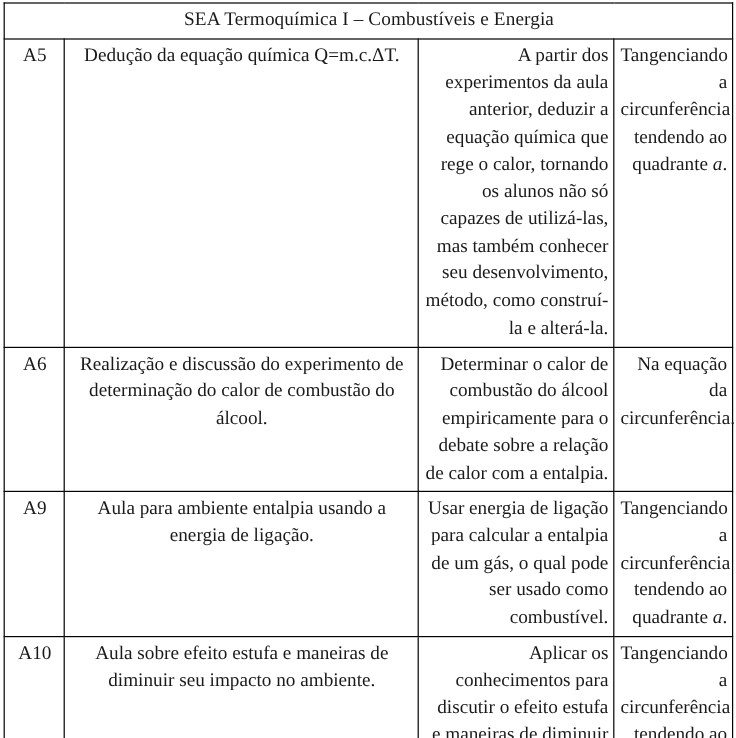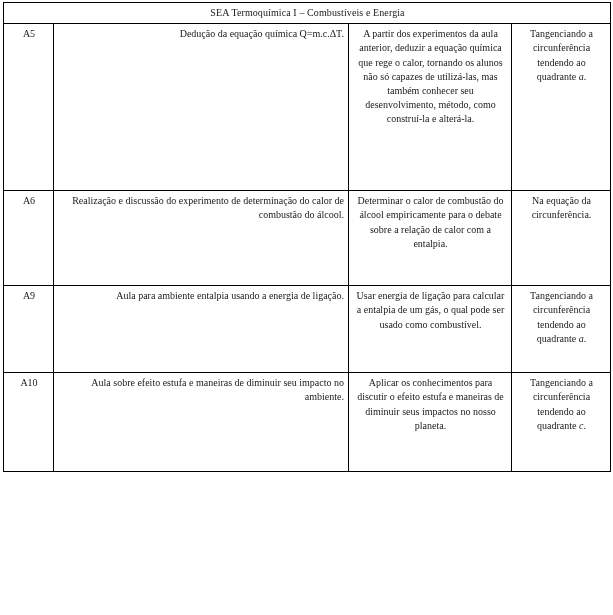--- a/index.html
+++ b/index.html
@@ -29,21 +29,21 @@
     table-layout: fixed;
     background: #ffffff;
   }
 
   table.sea-table td,
   table.sea-table th {
     border: 1px solid #000000;
     vertical-align: top;
     padding: 3px 4px 3px 5px;
     font-weight: normal;
-    font-size: 10px;
+    font-size: 16px;
     line-height: 1.42;
     color: #1a1a1a;
   }
 
   
   col.c-aulas     { width: 50px;  }
   col.c-epist     { width: 295px; }
   col.c-pedag     { width: 163px; }
   col.c-situacao  { width: 99px;  }
 
@@ -65,23 +65,23 @@
     padding-bottom: 4px;
   }
   .head-cell.left-pad { padding-left: 5px; }
 
   
   .cell-aulas {
     text-align: center;
     white-space: pre-line;
     padding-left: 6px;
   }
-  .cell-epist  { text-align: right; }
-  .cell-pedag  { text-align: center; margin-top: 22px; }
-  .cell-situ   { text-align: center; }
+  .cell-epist  { text-align: center; }
+  .cell-pedag  { text-align: right; margin-top: 22px; }
+  .cell-situ   { text-align: right; }
 
   .quad-letter {
     font-style: italic;
   }
 
   
   tr.row-a5  td { height: 160px; }
   tr.row-a6  td { height: 88px;  }
   tr.row-a7  td { height: 74px;  }
   tr.row-a9  td { height: 80px; font-family: Liberation Serif, serif;  }

